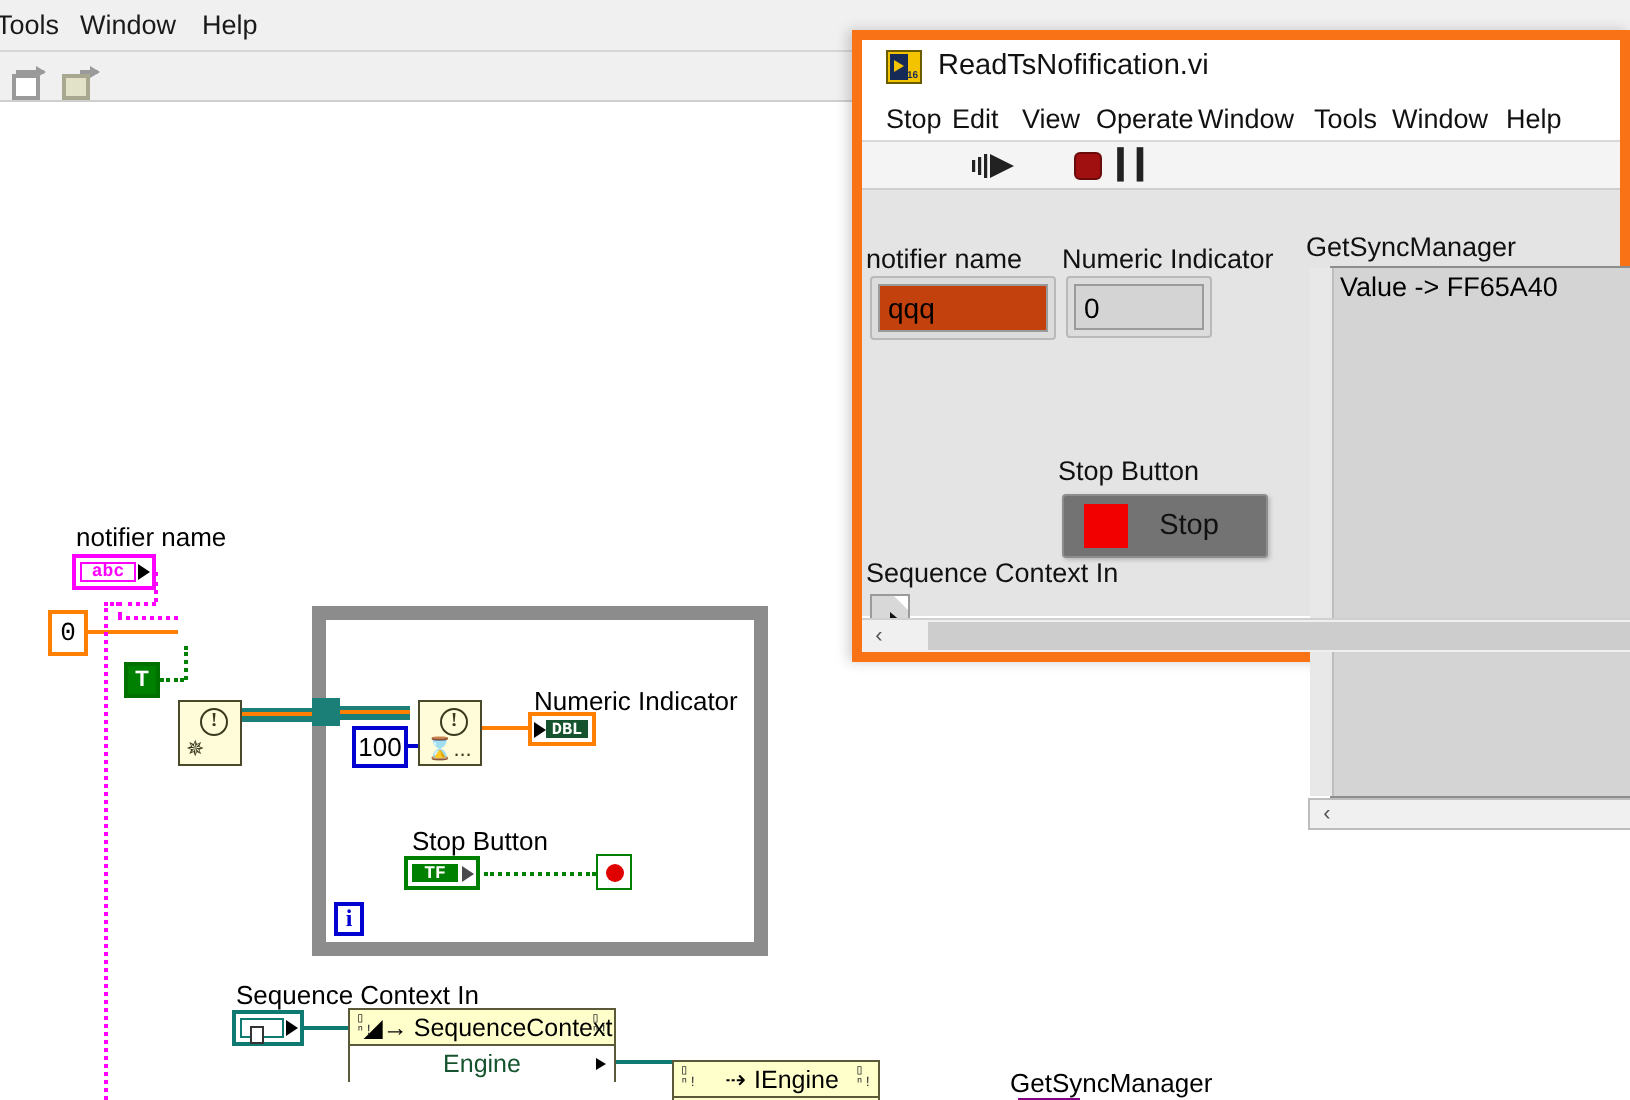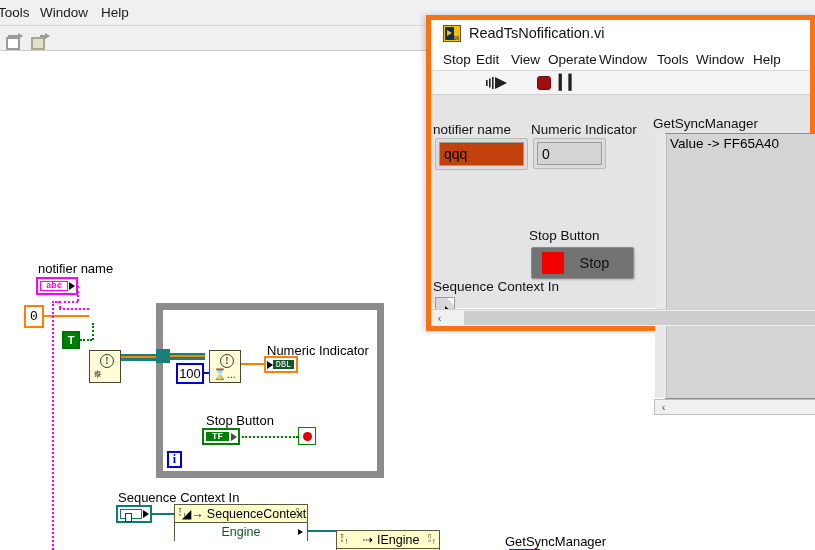--- a/index.html
+++ b/index.html
@@ -86,21 +86,21 @@
     position:absolute;font-size:11px;color:#3a3a20;font-family:"Liberation Sans",sans-serif;
   }
 
   
   .term-dbl{
     position:absolute;border:2px solid #ff8000;background:#fff;box-sizing:border-box;
   }
   .term-dbl .inner{
     position:absolute;left:7px;top:2px;right:2px;bottom:2px;background:#14532d;
     display:flex;align-items:center;justify-content:center;
-    font-family:"Liberation Mono",monospace;font-size:8.5px;font-weight:normal;color:#fff;
+    font-family:"Liberation Mono",monospace;font-size:8.5px;font-weight:bold;color:#fff;
   }
   .term-dbl .arr{
     position:absolute;left:1px;top:50%;transform:translateY(-50%);
     width:0;height:0;border-left:6px solid #000;
     border-top:4px solid transparent;border-bottom:4px solid transparent;
   }
 
   
   .term-bool{
     position:absolute;border:2px solid #008000;background:#fff;box-sizing:border-box;

